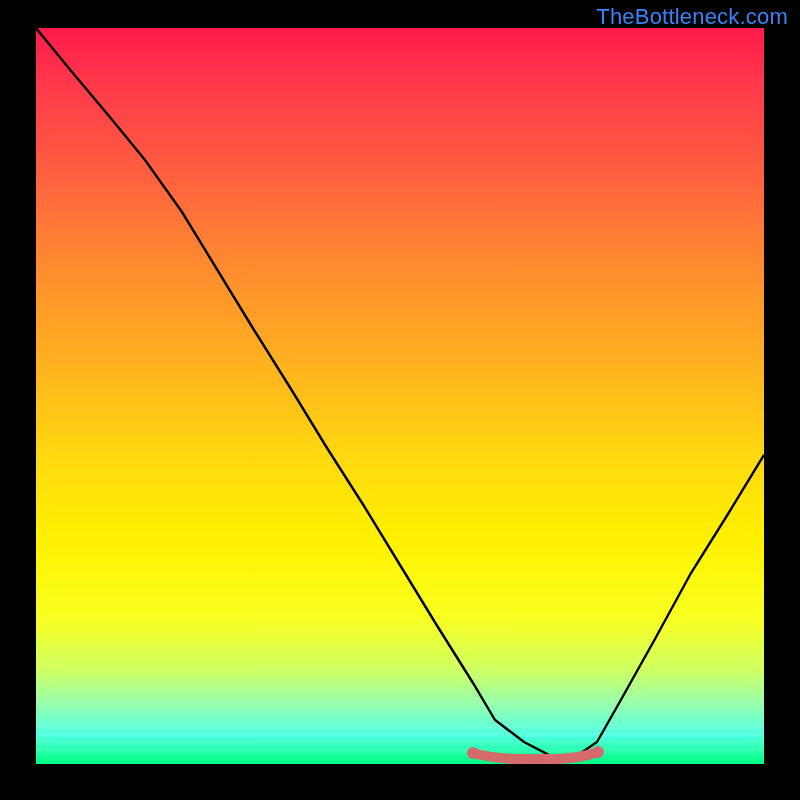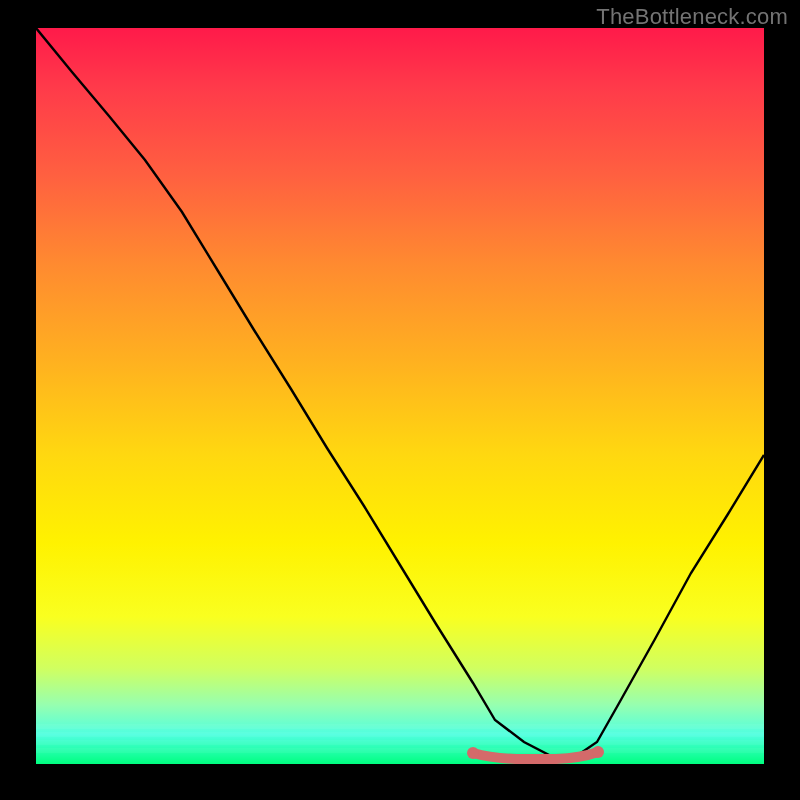--- a/index.html
+++ b/index.html
@@ -14,21 +14,21 @@
   .chart-container {
     position: relative;
     width: 800px;
     height: 800px;
     background: #000;
   }
   .watermark {
     position: absolute;
     top: 4px;
     right: 12px;
-    color: #737373;
+    color: #3b82f6;
     font-size: 22px;
     font-weight: 500;
     z-index: 10;
     letter-spacing: 0.2px;
   }
   .plot-area {
     position: absolute;
     left: 36px;
     top: 28px;
     width: 728px;

